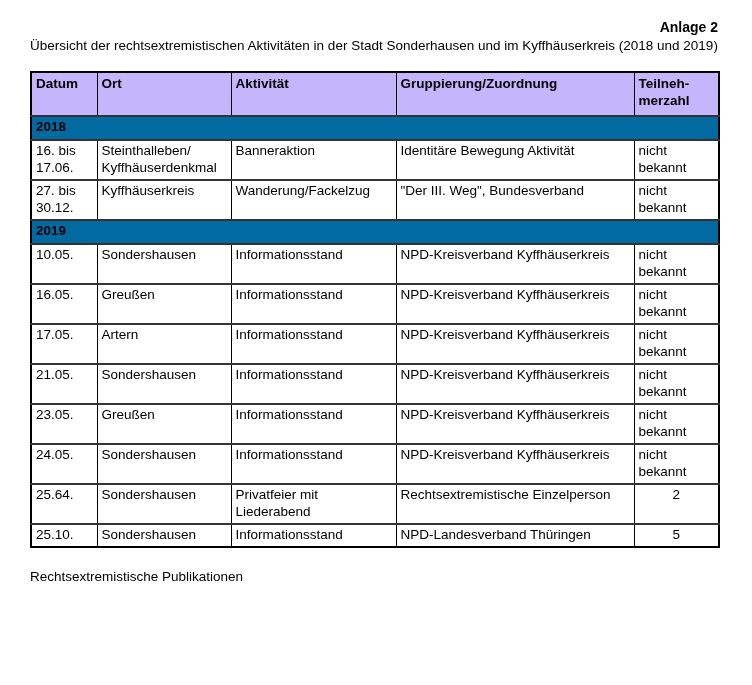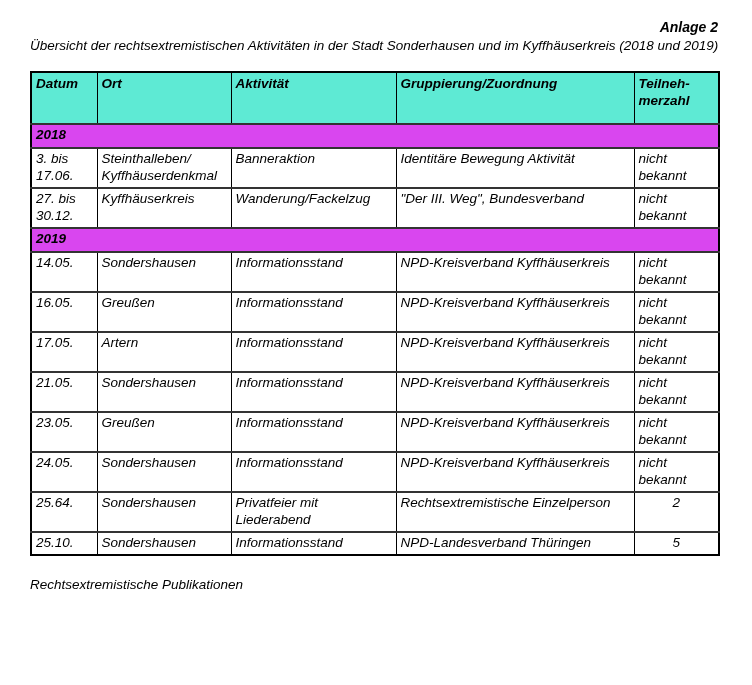--- a/index.html
+++ b/index.html
@@ -10,21 +10,20 @@
     overflow: hidden;
     background: #ffffff;
     font-family: "Liberation Sans", "DejaVu Sans", sans-serif;
     color: #000000;
   }
   .page {
     box-sizing: border-box;
     width: 752px;
     height: 685px;
     padding: 18px 34px 0 30px;
-    font-style: italic;
   }
   .annotation {
     text-align: right;
     font-weight: bold;
     font-size: 14px;
     line-height: 18px;
   }
   .title {
     font-size: 13.5px;
     line-height: 19px;
@@ -32,43 +31,43 @@
   }
   table.activities {
     margin-top: 16px;
     border-collapse: collapse;
     table-layout: fixed;
     width: 688px;
     border: 2px solid #000000;
     font-size: 13.5px;
   }
   table.activities th {
-    background: #5eead4;
+    background: #c4b5fd;
     font-weight: bold;
     text-align: left;
     vertical-align: top;
-    padding: 2px 4px 12px 4px;
+    padding: 2px 4px 4px 4px;
     border-left: 1px solid #000000;
     border-right: 1px solid #000000;
     border-bottom: 2px solid #333333;
     white-space: pre-line;
     line-height: 17px;
     height: 36px;
   }
   table.activities td {
     vertical-align: top;
     padding: 1px 4px 3px 4px;
     border-left: 1px solid #000000;
     border-right: 1px solid #000000;
     border-top: 2px solid #333333;
     line-height: 17px;
     overflow-wrap: break-word;
   }
   tr.section-row td {
-    background: #d946ef;
+    background: #0369a1;
     font-weight: bold;
     height: 18px;
   }
   tr.data-row td.num {
     text-align: center;
   }
   .footer {
     margin-top: 19px;
     font-size: 13.5px;
     line-height: 19px;
@@ -99,38 +98,38 @@
           <th>Gruppierung/Zuordnung</th>
           <th>Teilneh-
 merzahl</th>
         </tr>
       </thead>
     <tbody>
         <tr class="section-row">
           <td colspan="5">2018</td>
         </tr>
         <tr class="data-row">
-          <td>3. bis 17.06.</td>
+          <td>16. bis 17.06.</td>
           <td>Steinthalleben/ Kyffhäuserdenkmal</td>
           <td>Banneraktion</td>
           <td>Identitäre Bewegung Aktivität</td>
           <td>nicht bekannt</td>
         </tr>
         <tr class="data-row">
           <td>27. bis 30.12.</td>
           <td>Kyffhäuserkreis</td>
           <td>Wanderung/Fackelzug</td>
           <td>"Der III. Weg", Bundesverband</td>
           <td>nicht bekannt</td>
         </tr>
         <tr class="section-row">
           <td colspan="5">2019</td>
         </tr>
         <tr class="data-row">
-          <td>14.05.</td>
+          <td>10.05.</td>
           <td>Sondershausen</td>
           <td>Informationsstand</td>
           <td>NPD-Kreisverband Kyffhäuserkreis</td>
           <td>nicht bekannt</td>
         </tr>
         <tr class="data-row">
           <td>16.05.</td>
           <td>Greußen</td>
           <td>Informationsstand</td>
           <td>NPD-Kreisverband Kyffhäuserkreis</td>

